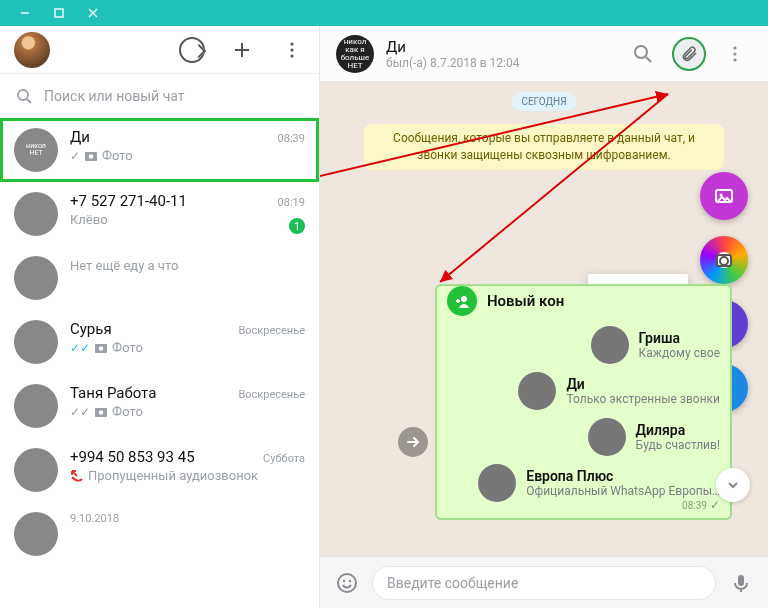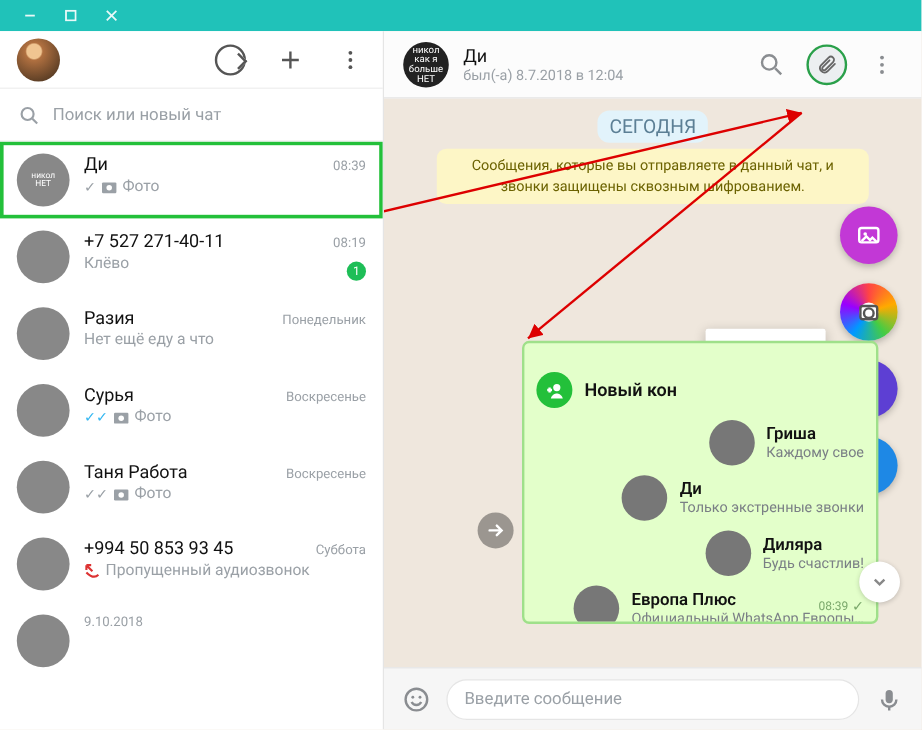--- a/index.html
+++ b/index.html
@@ -42,31 +42,31 @@
   .right { flex: 1; display: flex; flex-direction: column; background: #efe7dd; position: relative; }
   .chat-header { height: 56px; background: #fcfcfc; border-bottom: 1px solid #e5e5e5; display: flex; align-items: center; padding: 0 16px; gap: 12px; }
   .chat-header .av { width: 38px; height: 38px; border-radius: 50%; background: #222; flex:none; display:flex; align-items:center; justify-content:center; color:#fff; font-size:8px; text-align:center; line-height:1;}
   .chat-header .info { flex: 1; }
   .chat-header .cname { font-size: 15px; color: #111; }
   .chat-header .cstatus { font-size: 12px; color: #9aa0a6; }
   .chat-header .hbtn { width: 34px; height: 34px; display:flex; align-items:center; justify-content:center; color:#8a8d91; }
   .chat-header .hbtn.clip { background:#eceff1; border-radius:50%; border:2px solid #2aa04a;}
 
   .messages { flex: 1; position: relative; overflow: hidden; }
-  .daychip { position: absolute; top: 10px; left: 50%; transform: translateX(-50%); background: #e2f3fb; color: #5c7f95; font-size: 16px; padding: 4px 10px; border-radius: 10px; }
+  .daychip { position: absolute; top: 10px; left: 50%; transform: translateX(-50%); background: #e2f3fb; color: #5c7f95; font-size: 10px; padding: 4px 10px; border-radius: 10px; }
   .encrypt { position: absolute; top: 42px; left: 50%; transform: translateX(-50%); width: 360px; text-align:center; background:#fdf6c6; color:#6b6200; font-size:12px; padding:6px 10px; border-radius:8px; line-height:1.4;}
 
   .fabcol { position: absolute; right: 20px; top: 90px; display: flex; flex-direction: column; gap: 16px; }
   .fab { width: 48px; height: 48px; border-radius: 50%; display:flex; align-items:center; justify-content:center; color:#fff; box-shadow: 0 2px 6px rgba(0,0,0,.25);}
   .fab svg { display:block; }
 
   .helpmenu { position:absolute; right: 80px; top: 192px; background:#fff; box-shadow:0 2px 10px rgba(0,0,0,.2); border-radius:2px; padding:6px 0; font-size:14px; color:#333; }
   .helpmenu div { padding:6px 22px 6px 14px; }
 
-  .panel { position:absolute; left:115px; right:36px; top:202px; bottom:36px; background:#e3ffca; border:2px solid #9fe08a; border-radius:6px; padding:24px 10px; overflow:hidden;}
+  .panel { position:absolute; left:115px; right:36px; top:202px; bottom:36px; background:#e3ffca; border:2px solid #9fe08a; border-radius:6px; padding:0 10px; overflow:hidden;}
   .panel .ptitle { display:flex; align-items:center; gap:10px; margin-bottom:6px;}
   .panel .ptitle .pav { width:30px; height:30px; border-radius:50%; background:#23c03a; color:#fff; display:flex; align-items:center; justify-content:center; font-size:14px;}
   .panel .ptitle .pt { font-weight:600; font-size:15px; color:#111;}
   .contact { display:flex; align-items:center; gap:10px; padding:4px 0;justify-content:flex-end;}
   .contact .cav { width:38px; height:38px; border-radius:50%; background:#777; flex:none;}
   .contact .cinfo .cn { font-size:14px; font-weight:600; color:#111;}
   .contact .cinfo .cs { font-size:12px; color:#7a7f85;}
   .panel .ptime { position:absolute; right:10px; bottom:6px; font-size:10px; color:#7aa86b; display:flex; align-items:center; gap:3px;}
 
   .scrolldown { position:absolute; right:18px; bottom:54px; width:34px; height:34px; border-radius:50%; background:#fff; box-shadow:0 1px 4px rgba(0,0,0,.2); display:flex; align-items:center; justify-content:center; color:#888;}
@@ -167,24 +167,20 @@
             </div>
       <div class="sub">
               <span>Клёво</span>
             </div>
     </div>
     <span class="badge">1</span>
         </div>
         <div class="chat">
     <div class="av avB"></div>
     <div class="body">
-      <div class="row1">
-              <div class="name">Разия</div>
-              <div class="time">Понедельник</div>
-            </div>
       <div class="sub">
               <span>Нет ещё еду а что</span>
             </div>
     </div>
     </div>
         <div class="chat">
     <div class="av avD"></div>
     <div class="body">
       <div class="row1">
               <div class="name">Сурья</div>

